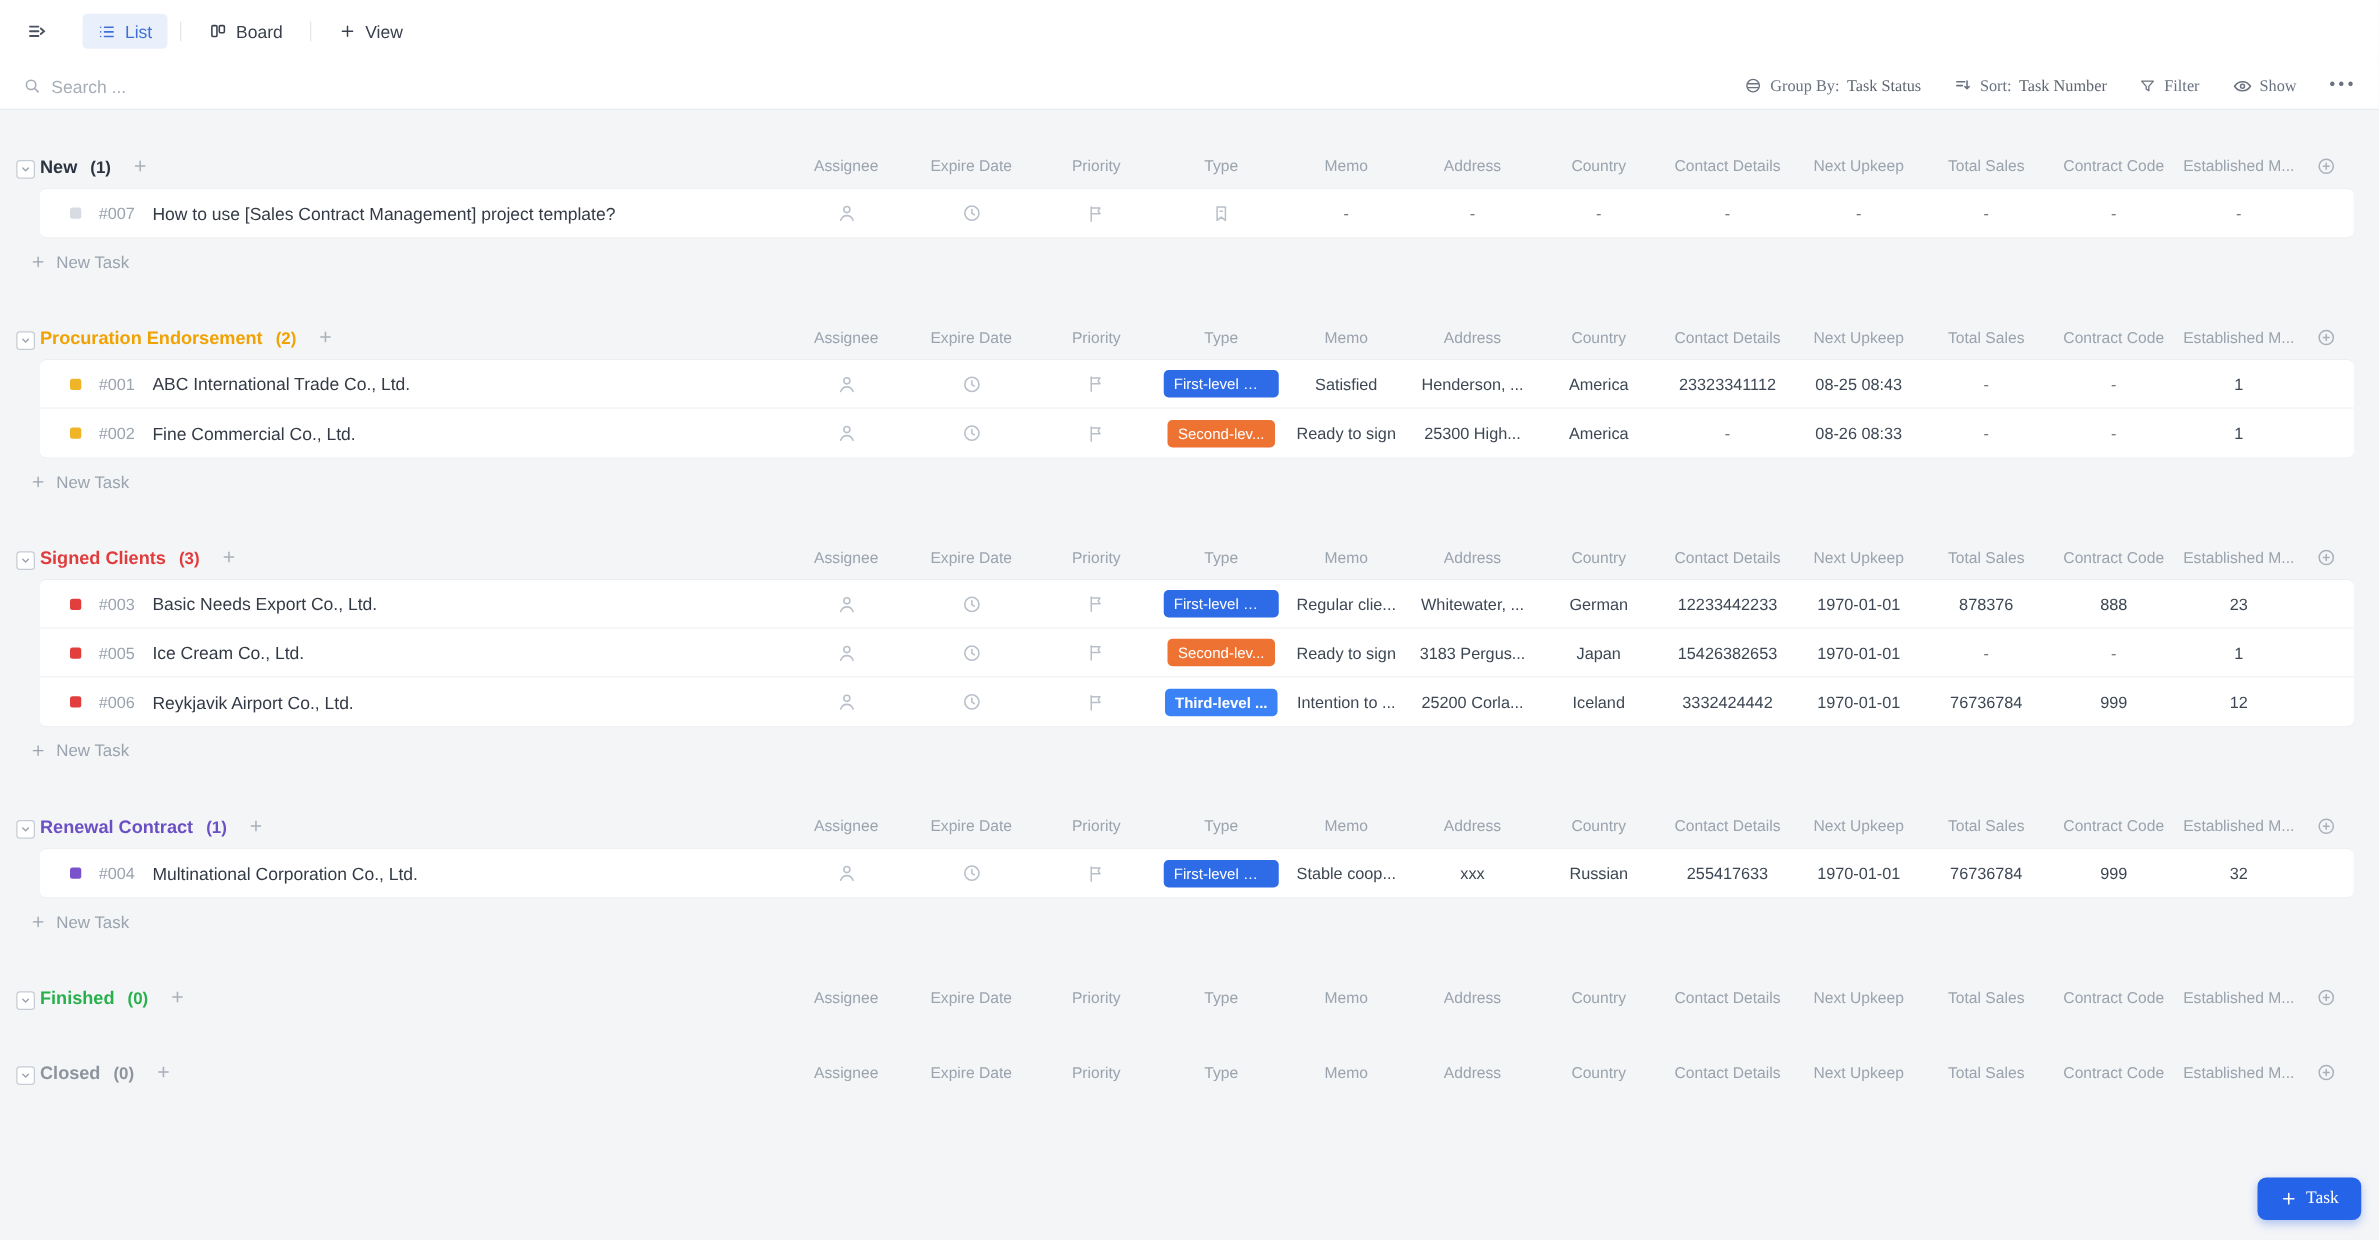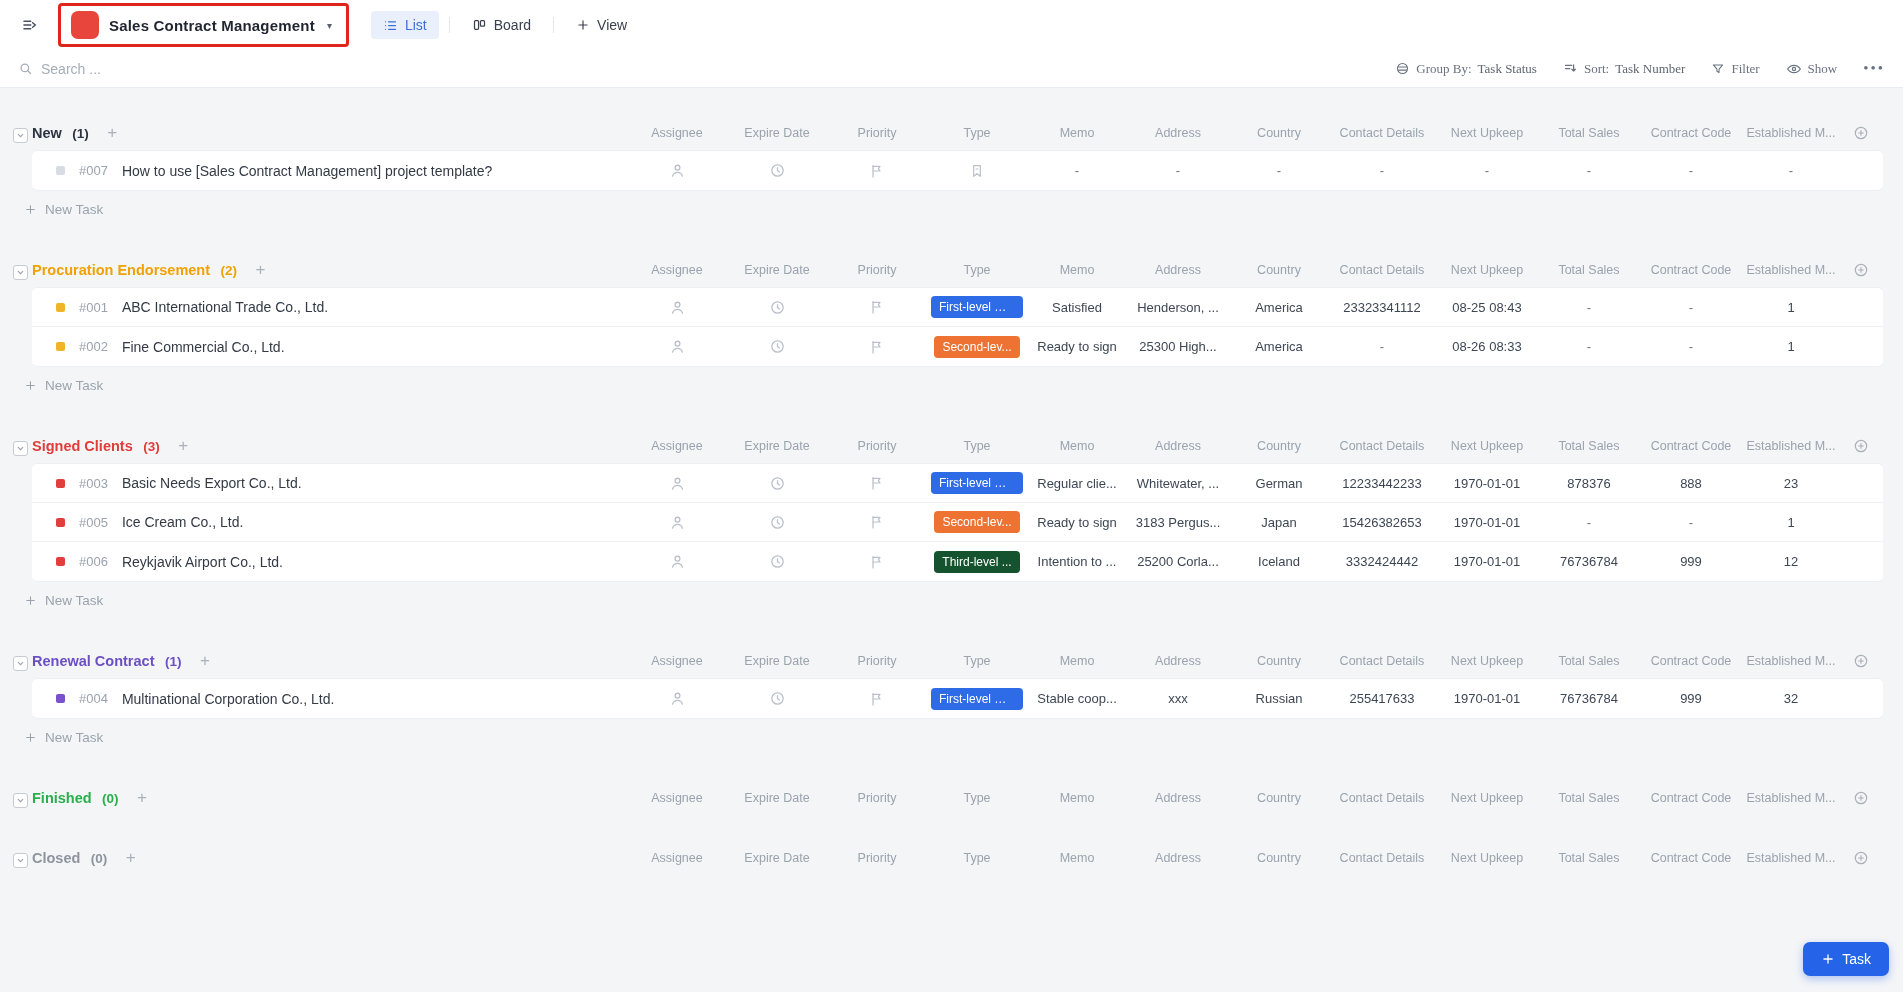--- a/index.html
+++ b/index.html
@@ -47,38 +47,33 @@
   .bullet{width:9px;height:9px;border-radius:2px;flex:none;}
   .t-id{font-size:13px;color:#9aa3ae;flex:none;}
   .t-title{font-size:14px;color:#333a45;white-space:nowrap;overflow:hidden;text-overflow:ellipsis;}
   .cell{font-size:13px;color:#3d4754;text-align:center;white-space:nowrap;overflow:hidden;text-overflow:ellipsis;padding:0 4px;}
   .cell.dash{color:#6b7480;}
   .icon-cell{display:flex;justify-content:center;align-items:center;}
   .badge{display:inline-block;max-width:92px;padding:4px 8px;border-radius:4px;color:#fff;font-size:12px;white-space:nowrap;overflow:hidden;text-overflow:ellipsis;}
   .new-task{height:36px;display:flex;align-items:center;gap:8px;padding-left:24px;color:#9aa3ae;font-size:13.5px;cursor:pointer;}
 
   
-  .task-fab{position:absolute;right:14px;bottom:16px;background:#2563e8;color:#fff;border:none;border-radius:7px;padding:9px 18px;font-size:14px;display:flex;align-items:center;gap:7px;cursor:pointer;box-shadow:0 3px 8px rgba(37,99,232,.35);font-family:Liberation Sans, sans-serif;}
+  .task-fab{position:absolute;right:14px;bottom:16px;background:#2563e8;color:#fff;border:none;border-radius:7px;padding:9px 18px;font-size:14px;display:flex;align-items:center;gap:7px;cursor:pointer;box-shadow:0 3px 8px rgba(37,99,232,.35);font-family:Liberation Serif, serif;}
 
   svg{display:block;}
 </style>
 </head>
 <body>
 
 <div class="topbar">
   <div class="menu-btn">
     <svg width="18" height="18" viewBox="0 0 24 24" fill="none" stroke="#4a5160" stroke-width="2" stroke-linecap="round">
         <path d="M4 7h9M4 12h9M4 17h9"></path>
         <path d="M15.5 9l3.5 3-3.5 3"></path>
       </svg>
-  </div>
-  <div class="title-box">
-    <div class="app-icon"></div>
-    <span class="app-title">Sales Contract Management</span>
-    <span class="caret">▾</span>
   </div>
   <div class="tabs">
     <div class="tab active">
       <span>
           <svg width="15" height="15" viewBox="0 0 24 24" fill="none" stroke="#3e6fd9" stroke-width="2" stroke-linecap="round">
             <path d="M9 6h11M9 12h11M9 18h11"></path>
             <path d="M4 6h.01M4 12h.01M4 18h.01"></path>
           </svg>
         </span>
       <span>List</span>
@@ -499,21 +494,21 @@
             </svg>
     </div>
     <div class="icon-cell">
       <svg width="16" height="16" viewBox="0 0 24 24" fill="none" stroke="#b9c0ca" stroke-width="1.8" stroke-linecap="round" stroke-linejoin="round">
               <path d="M6 21V4"></path>
               <path d="M6 5h10.5l-2.3 3.5 2.3 3.5H6"></path>
             </svg>
     </div>
     <div class="icon-cell">
 
-      <span class="badge type-badge" style="display: inline-block; background: #14532d;">Third-level ...</span>
+      <span class="badge type-badge" style="display: inline-block; background: #3b82f6; font-weight: bold;">Third-level ...</span>
     </div>
     <div class="cell">Intention to ...</div>
     <div class="cell">25200 Corla...</div>
     <div class="cell">Iceland</div>
     <div class="cell">3332424442</div>
     <div class="cell">1970-01-01</div>
     <div class="cell">76736784</div>
     <div class="cell">999</div>
     <div class="cell">12</div>
     <div></div>

